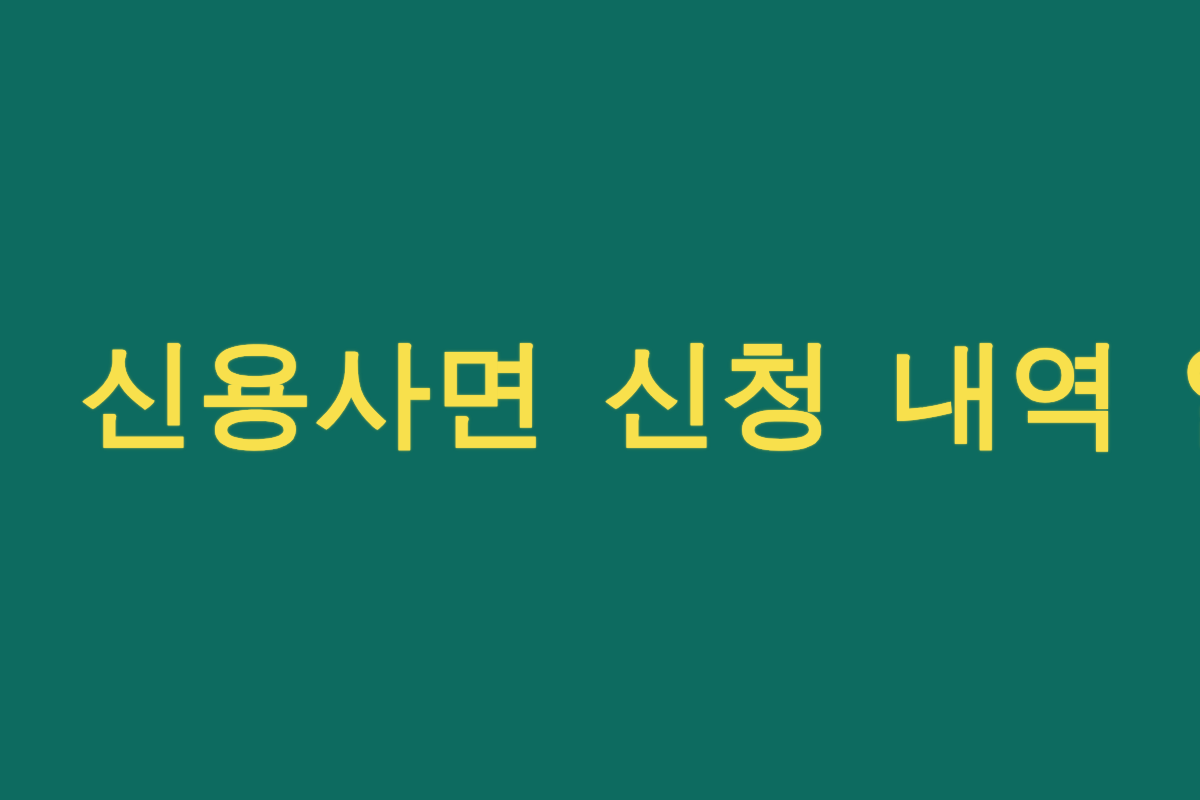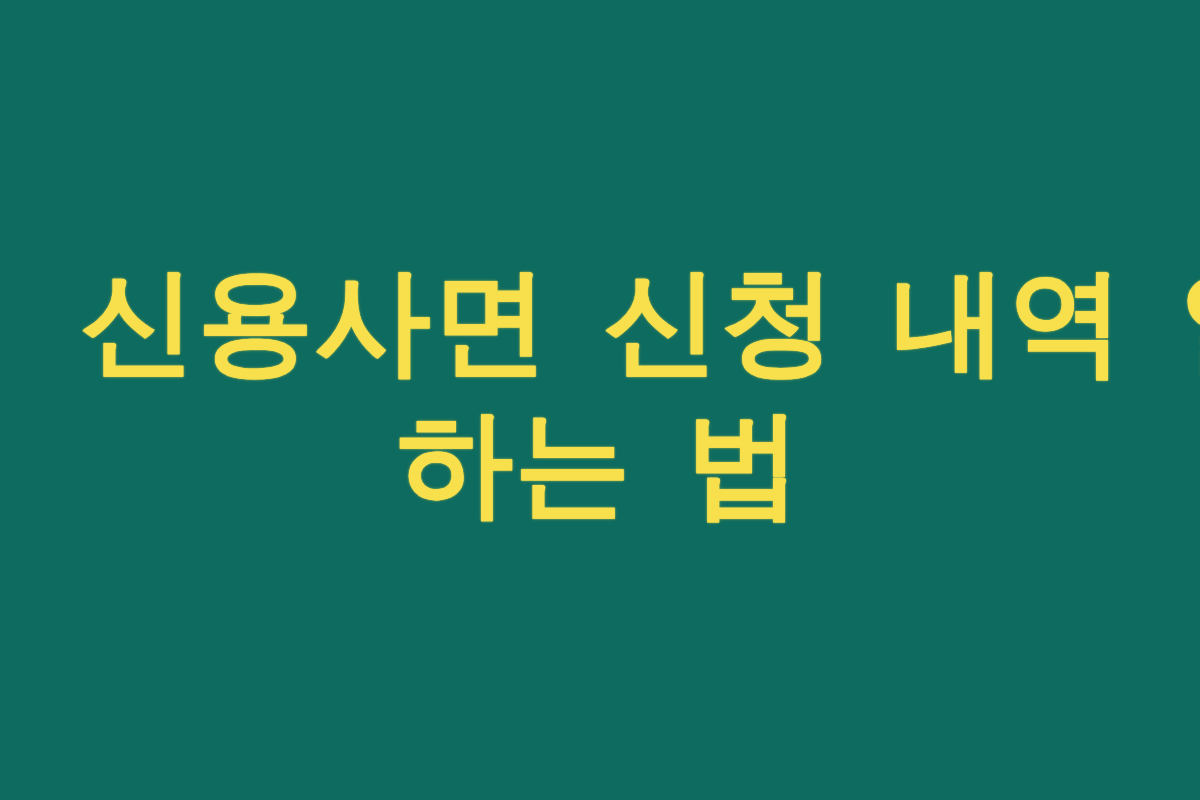--- a/index.html
+++ b/index.html
@@ -60,16 +60,15 @@
 </style>
 </head>
 <body>
 
 <div id="thumbnail-card" style="background-color: rgb(13, 107, 96);">
 
   <div id="title-block">
 
     <span class="title-line line-1" style="color: rgb(248, 224, 76);">신용사면 신청 내역 열람</span>
 
-    <span class="title-line line-2" style="color: rgb(248, 224, 76);">하는 법</span>
 
   </div>
 </div>
 
 </body></html>

